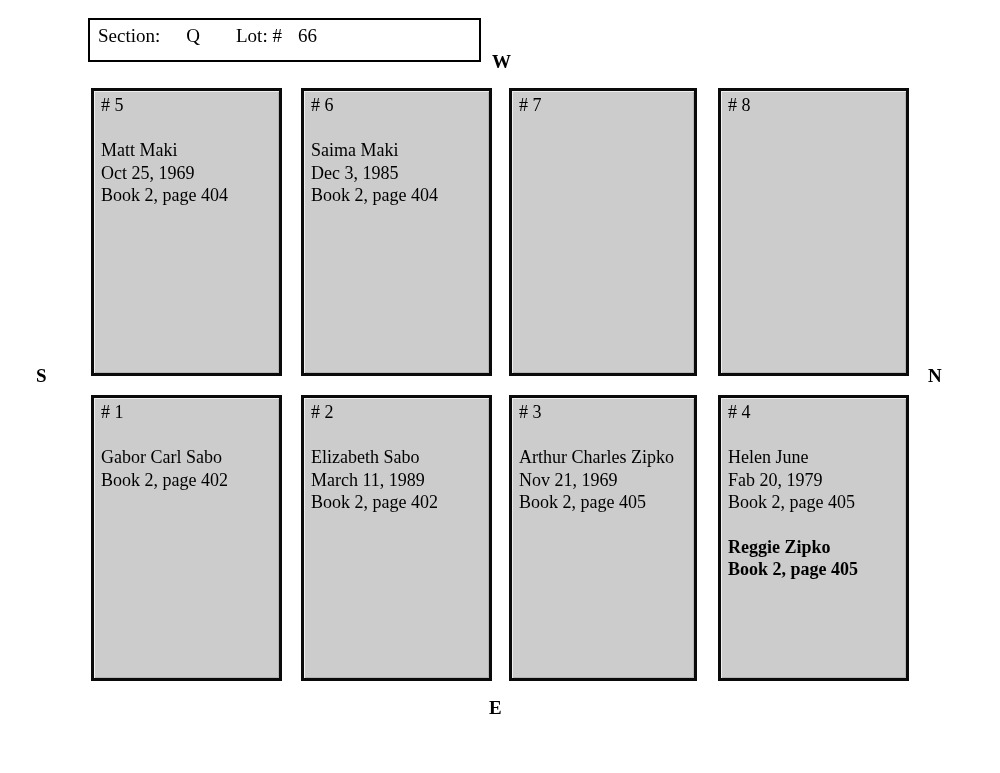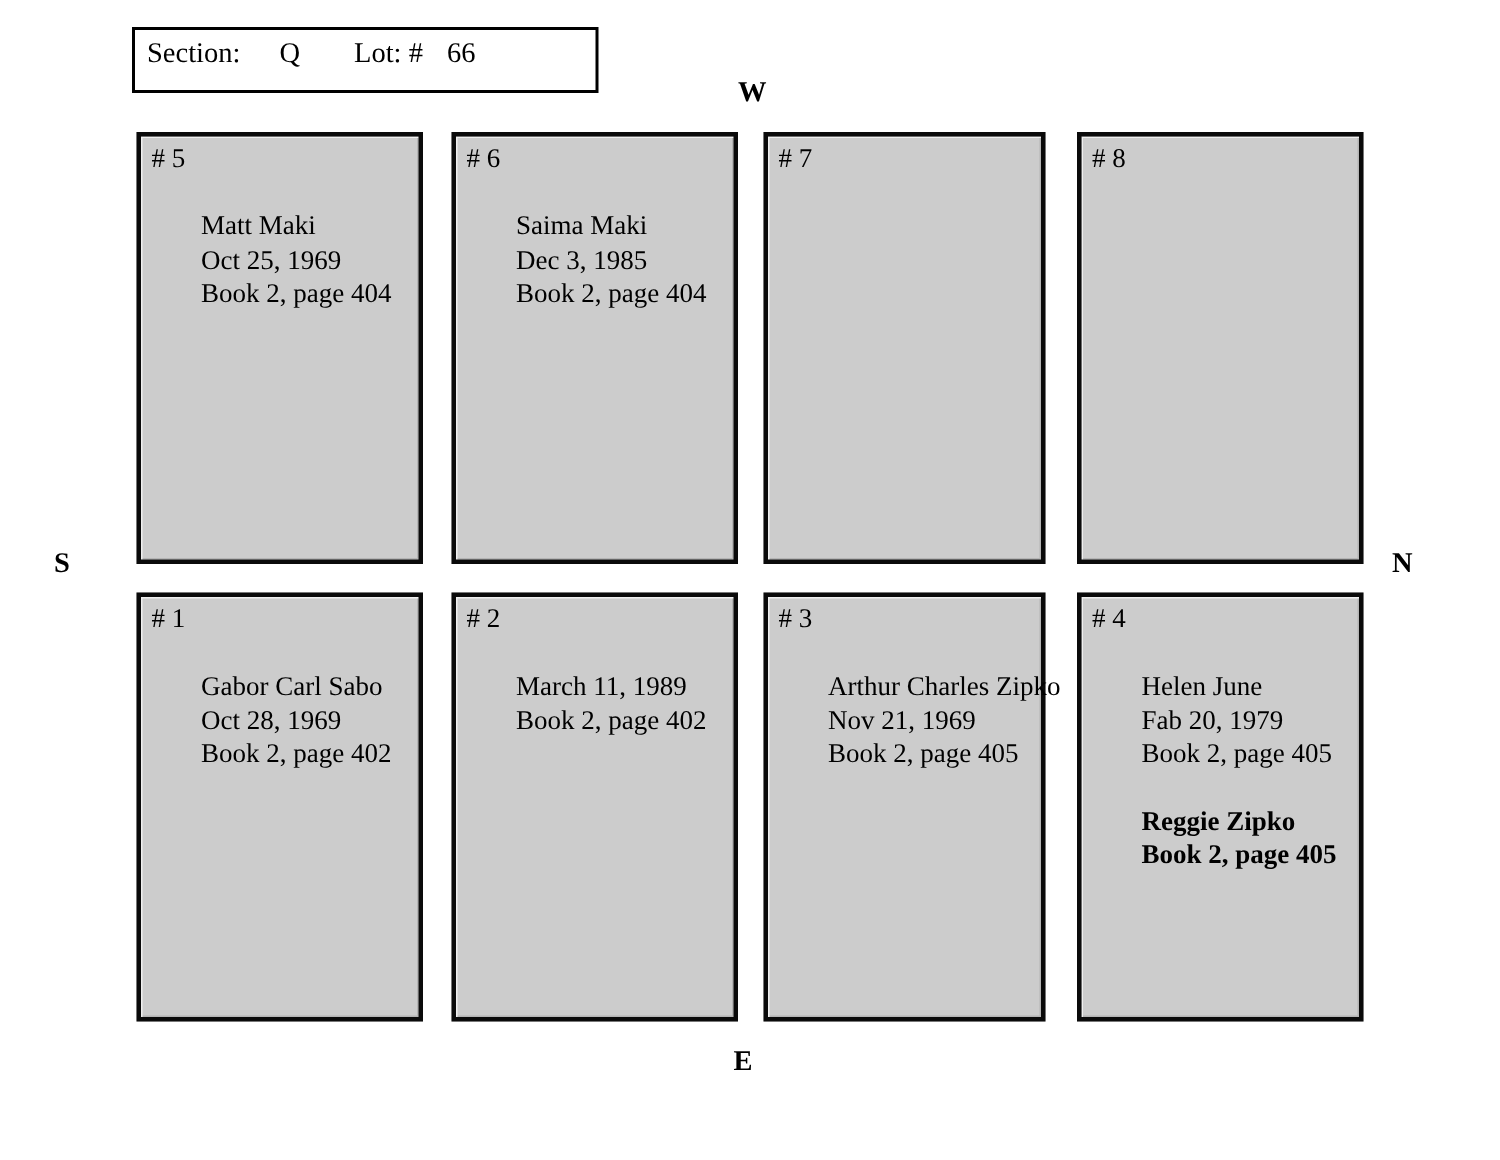--- a/index.html
+++ b/index.html
@@ -20,21 +20,21 @@
     height: 773px;
     background: #ffffff;
     overflow: hidden;
   }
 
   
   .header-box {
     position: absolute;
     left: 88px;
     top: 18px;
-    width: 311px;
+    width: 393px;
     height: 44px;
     background: #ffffff;
     border: 2px solid #000000;
     box-sizing: border-box;
   }
   .header-row {
     position: absolute;
     left: 8px;
     top: 4px;
     white-space: nowrap;
@@ -87,21 +87,21 @@
   }
   .entry {
     font-size: 18px;
     line-height: 22.5px;
     white-space: nowrap;
   }
   .entry + .entry {
     margin-top: 22px;
     font-weight: bold;
   }
-  .entry .line { display: block; margin-left: 33px; }
+  .entry .line { display: block; }
 
   
   .row-top    { top: 88px;  height: 288px; }
   .row-bottom { top: 395px; height: 286px; }
 
   .col-1 { left: 91px;  width: 191px; }
   .col-2 { left: 301px; width: 191px; }
   .col-3 { left: 509px; width: 188px; }
   .col-4 { left: 718px; width: 191px; }
 </style>
@@ -151,30 +151,30 @@
   <div class="plot row-top col-4">
     <div class="plot-number"># 8</div>
     <div class="plot-entries"></div>
   </div>
 
   <div class="plot row-bottom col-1">
     <div class="plot-number"># 1</div>
     <div class="plot-entries">
         <div class="entry">
           <span class="line">Gabor Carl Sabo</span>
-          <span class="line">Oct 28, 1969</span>
           <span class="line">Book 2, page 402</span>
         </div>
       </div>
   </div>
 
   <div class="plot row-bottom col-2">
     <div class="plot-number"># 2</div>
     <div class="plot-entries">
         <div class="entry">
+          <span class="line">Elizabeth Sabo</span>
           <span class="line">March 11, 1989</span>
           <span class="line">Book 2, page 402</span>
         </div>
       </div>
   </div>
 
   <div class="plot row-bottom col-3">
     <div class="plot-number"># 3</div>
     <div class="plot-entries">
         <div class="entry">

